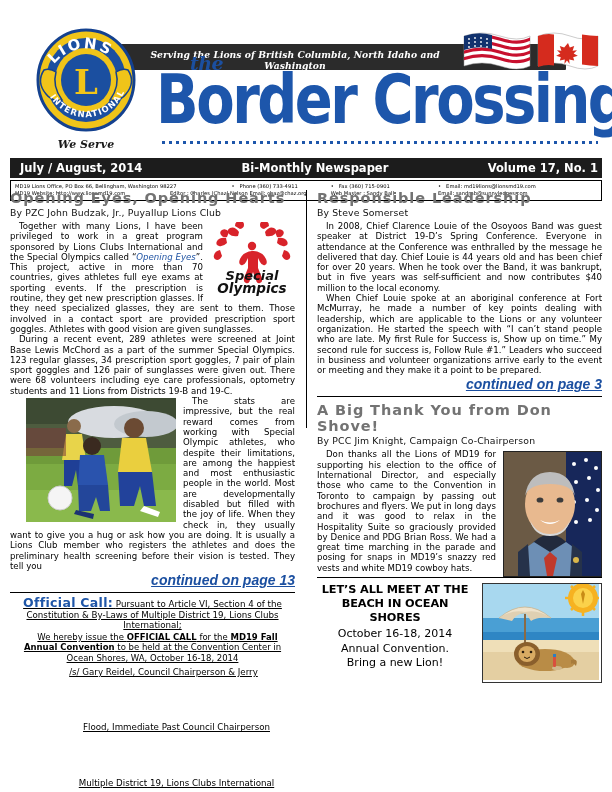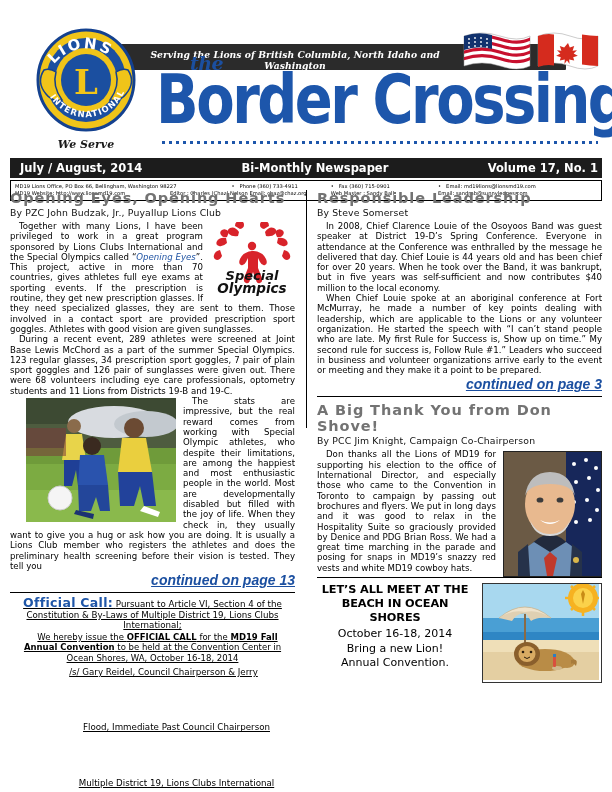--- a/index.html
+++ b/index.html
@@ -498,22 +498,22 @@
       </div>
 
       <div class="rule"></div>
 
       <div class="ad-box">
         <div class="ad-text">
           <div class="ad-head">LET’S ALL MEET AT THE</div>
           <div class="ad-head">BEACH IN OCEAN SHORES</div>
           <div class="ad-lines">
             <div>October 16-18, 2014</div>
+            <div>Annual Convention.</div>
             <div>Bring a new Lion!</div>
-            <div>Annual Convention.</div>
           </div>
         </div>
         <div class="ad-img">
           <svg width="116" height="96" viewBox="0 0 116 96" preserveAspectRatio="none">
             <rect width="116" height="96" fill="#bfe2f2"></rect>
             <rect y="0" width="116" height="34" fill="#a8d8ef"></rect>
             <rect y="34" width="116" height="16" fill="#4a9fd4"></rect>
             <rect y="48" width="116" height="10" fill="#2f86c4"></rect>
             <rect y="56" width="116" height="40" fill="#e4cfa2"></rect>
             <rect y="56" width="116" height="12" fill="#efdfb8"></rect>

